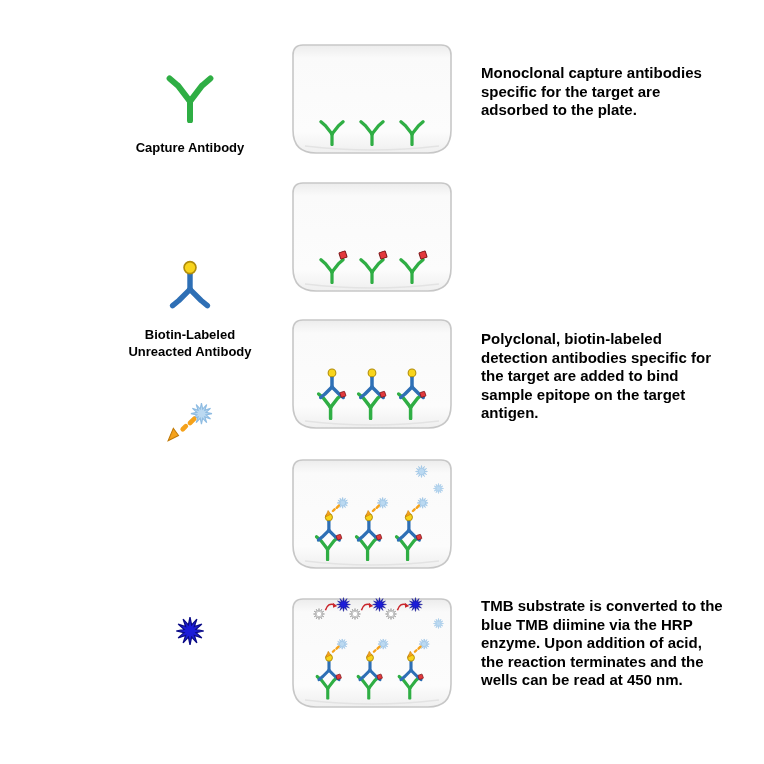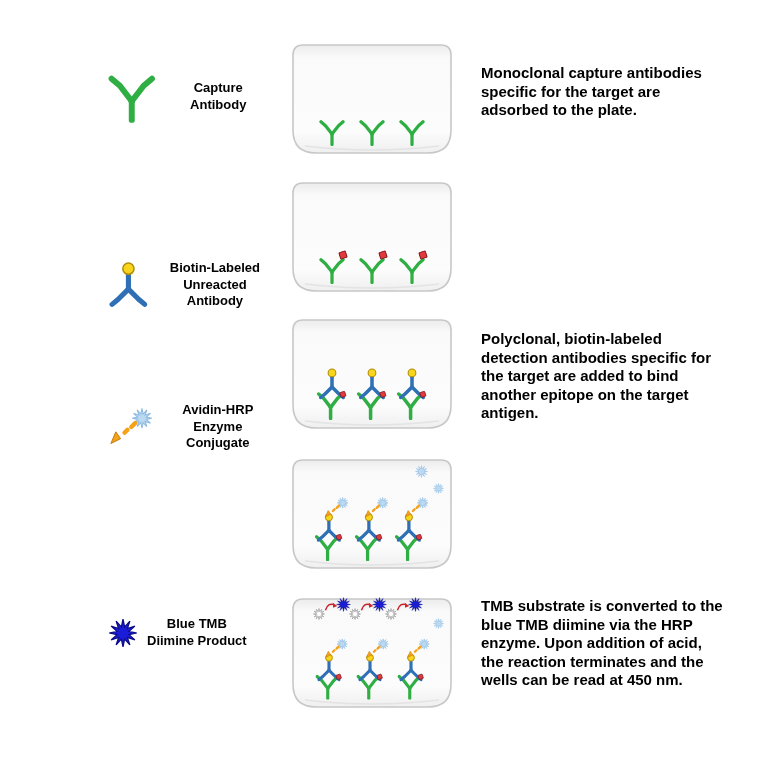--- a/index.html
+++ b/index.html
@@ -2,21 +2,21 @@
 <html><head>
 <meta charset="utf-8">
 <style>
   html,body{margin:0;padding:0;background:#fff;}
   .canvas{
     position:relative;width:764px;height:764px;background:#ffffff;
     font-family:"Liberation Sans",sans-serif;color:#000;overflow:hidden;margin:0 auto;
   }
   .legend-item{
     position:absolute;left:108px;width:164px;
-    display:flex;flex-direction:row;align-items:center;gap:9px;
+    display:flex;flex-direction:column;align-items:center;gap:17px;
   }
   .legend-label{
     font-weight:bold;font-size:13px;line-height:1.28;text-align:center;
     white-space:pre-line;color:#000;
   }
   .plate{position:absolute;left:287px;width:170px;height:118px;}
   .step-text{
     position:absolute;left:481px;width:244px;
     font-weight:bold;font-size:15px;line-height:1.24;color:#000;
   }
@@ -108,31 +108,27 @@
         <use href="#sym-detection"></use>
       </svg>
     <div class="legend-label">Biotin-Labeled
 Unreacted Antibody</div>
   </div>
 
   <div class="legend-item" style="top:402px">
     <svg width="50" height="42" viewBox="0 0 48 40">
         <use href="#sym-avidin"></use>
       </svg>
-    <div class="legend-label">Avidin-HRP
-Enzyme Conjugate</div>
   </div>
 
 
   <div class="legend-item" style="top:616px">
     <svg width="30" height="30" viewBox="0 0 24 24">
       <use href="#sym-star" fill="#1B1CD8" stroke="#0B0C86" stroke-width="1"></use>
     </svg>
-    <div class="legend-label">Blue TMB
-Diimine Product</div>
   </div>
 
   <svg class="plate" style="top:42px" viewBox="0 0 170 118">
     <use href="#sym-plate"></use>
     <use href="#sym-capture" x="32" y="75" width="26" height="29"></use>
     <use href="#sym-capture" x="72" y="75" width="26" height="29"></use>
     <use href="#sym-capture" x="112" y="75" width="26" height="29"></use>
   </svg>
 
   <svg class="plate" style="top:180px" viewBox="0 0 170 118">
@@ -180,16 +176,16 @@
       <use href="#sym-star" x="121" y="1" width="15" height="15" fill="#1B1CD8" stroke="#0B0C86" stroke-width="0.8"></use>
     </g>
     <use href="#sym-star" x="146" y="22" width="11" height="11" fill="#BBD9F1" stroke="#8FBCE2" stroke-width="1"></use>
 
     <use href="#sym-complex-av" x="27" y="42" width="35" height="62"></use>
     <use href="#sym-complex-av" x="68" y="42" width="35" height="62"></use>
     <use href="#sym-complex-av" x="109" y="42" width="35" height="62"></use>
   </svg>
 
   <div class="step-text" style="top:64px">Monoclonal capture antibodies specific for the target are adsorbed to the plate.</div>
-  <div class="step-text" style="top:330px">Polyclonal, biotin-labeled detection antibodies specific for the target are added to bind another epitope on the target antigen.</div>
+  <div class="step-text" style="top:330px">Polyclonal, biotin-labeled detection antibodies specific for the target are added to bind sample epitope on the target antigen.</div>
   <div class="step-text" style="top:597px">TMB substrate is converted to the blue TMB diimine via the HRP enzyme. Upon addition of acid, the reaction terminates and the wells can be read at 450 nm.</div>
 
 </div>
 
 </body></html>

